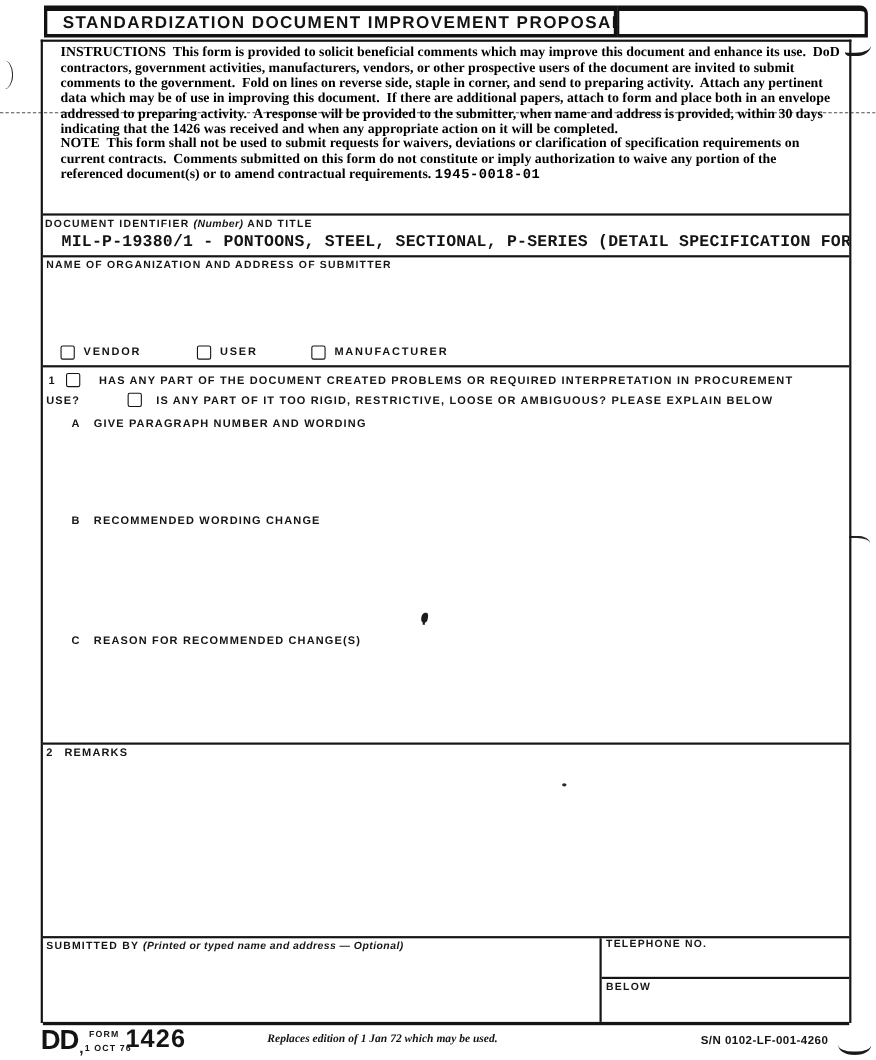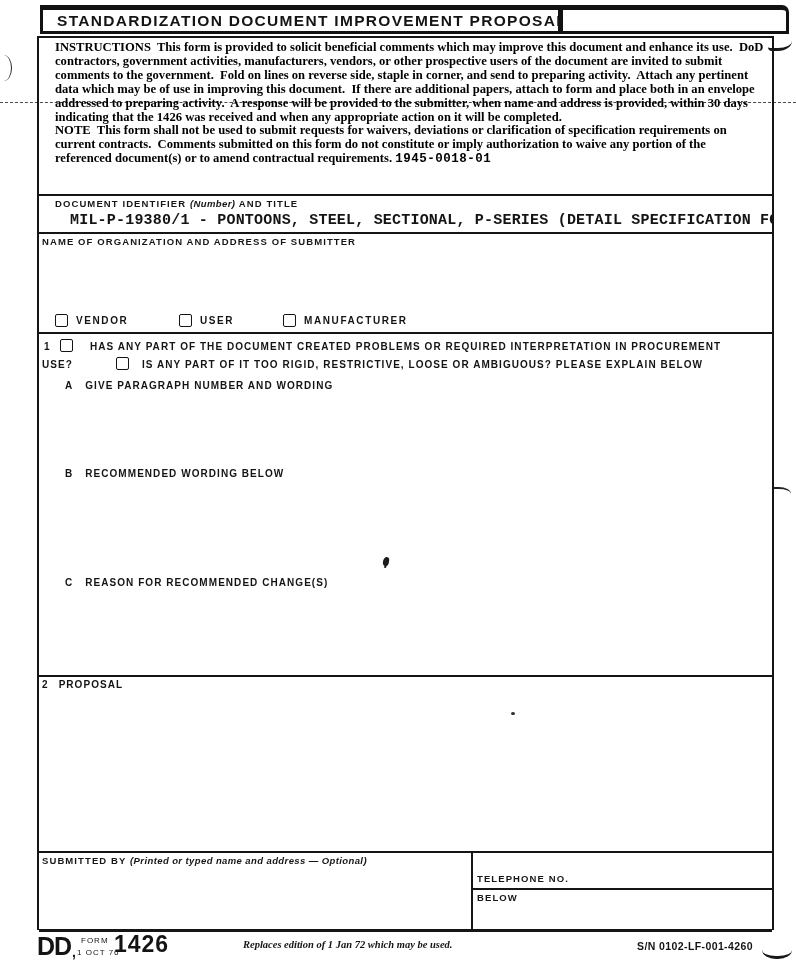--- a/index.html
+++ b/index.html
@@ -23,46 +23,46 @@
 
   .sec-instructions{height:158px;padding:3px 8px 0 16px;}
   .serif-b{font-family:"Liberation Serif",serif;font-weight:700;font-size:12.6px;
     line-height:13.9px;color:#000000;}
   .para{margin:0;white-space:pre-wrap;}
   .mono{font-family:"Liberation Mono","DejaVu Sans Mono",monospace;}
   .stamp{font-weight:700;font-size:12.5px;letter-spacing:.5px;}
 
   .lbl{font-size:9.5px;font-weight:700;letter-spacing:1.1px;color:#161616;white-space:nowrap;}
   .lbl i{font-weight:700;letter-spacing:.4px;}
-  .sec-docid{height:38px;padding:2px 0 0 16px;}
+  .sec-docid{height:38px;padding:2px 0 0 2px;}
   .docid-value{margin:3px 0 0 15px;font-weight:700;font-size:15px;letter-spacing:.2px;
     white-space:nowrap;overflow:hidden;}
 
   .sec-org{height:100px;padding:2px 0 0 3px;}
   .cb{display:inline-block;width:13px;height:13px;border:1.7px solid #141414;
     border-radius:2px;background:#fff;vertical-align:middle;box-sizing:border-box;}
   .cb-item{position:absolute;display:flex;align-items:center;gap:8px;}
   .cb-lbl{font-size:10px;font-weight:700;letter-spacing:1.6px;white-space:nowrap;}
 
   .sec-1{height:343px;}
   .q{font-size:10px;font-weight:700;letter-spacing:1.05px;white-space:nowrap;}
   .item-line{position:absolute;display:flex;gap:12px;}
 
   .sec-remarks{height:176px;padding:2px 0 0 3px;}
   .sec-remarks{border-top:0;}
 
   .sec-submitted{height:79px;border-bottom:3px solid #151515;display:flex;}
-  .sub-left{width:432px;box-sizing:border-box;padding:2px 0 0 3px;}
+  .sub-left{width:506px;box-sizing:border-box;padding:2px 0 0 3px;}
   .sub-right{flex:1;border-left:2px solid #151515;display:flex;flex-direction:column;}
-  .tel-cell{height:37px;box-sizing:border-box;border-bottom:2px solid #151515;padding:20px 0 0 4px;}
+  .tel-cell{height:37px;box-sizing:border-box;border-bottom:2px solid #151515;padding:0 0 0 4px;}
   .date-cell{flex:1;padding:2px 0 0 4px;}
 
   
   .dd{font-size:25px;font-weight:800;letter-spacing:-1px;line-height:1;}
-  .ff-small{font-size:8px;font-weight:400;letter-spacing:1px;line-height:1;}
+  .ff-small{font-size:8px;font-weight:700;letter-spacing:1px;line-height:1;}
   .form-num{font-size:23px;font-weight:800;letter-spacing:1px;line-height:1;}
   .replaces{font-family:"Liberation Serif",serif;font-size:10.5px;font-weight:700;}
   .sn{font-size:10.5px;font-weight:700;letter-spacing:.4px;}
   .comma{font-size:14px;font-weight:800;}
 
   
   .fold-line{left:0;top:102px;width:796px;height:0;border-top:1.6px dashed rgba(30,30,30,.8);}
   .curve-left{left:3px;top:55px;width:9px;height:26px;border-right:1.8px solid #222;
     border-top-right-radius:9px 14px;border-bottom-right-radius:9px 14px;}
   .curl-top-right{left:768px;top:40px;width:24px;height:11px;border-bottom:3.5px solid #191919;
@@ -132,35 +132,35 @@
       <span class="abs q" style="left:103px;top:25px;">IS ANY PART OF IT TOO RIGID, RESTRICTIVE, LOOSE OR AMBIGUOUS?  PLEASE EXPLAIN BELOW</span>
 
       <div class="item-line" style="left:26px;top:46px;">
         <span class="q">A</span>
         <span class="q">GIVE PARAGRAPH NUMBER AND WORDING</span>
       </div>
       <div class="abs" style="left:26px;top:60px;width:690px;height:70px;"></div>
 
       <div class="item-line" style="left:26px;top:134px;">
         <span class="q">B</span>
-        <span class="q">RECOMMENDED WORDING BELOW</span>
+        <span class="q">RECOMMENDED WORDING CHANGE</span>
       </div>
       <div class="abs" style="left:26px;top:148px;width:690px;height:90px;"></div>
 
       <div class="item-line" style="left:26px;top:243px;">
         <span class="q">C</span>
         <span class="q">REASON FOR RECOMMENDED CHANGE(S)</span>
       </div>
       <div class="abs" style="left:26px;top:257px;width:690px;height:80px;"></div>
     </div>
 
     <div class="sec sec-remarks">
       <div class="item-line" style="position:static;display:flex;gap:10px;">
         <span class="q">2</span>
-        <span class="q">PROPOSAL</span>
+        <span class="q">REMARKS</span>
       </div>
       <div class="abs" style="left:10px;top:20px;width:710px;height:145px;"></div>
     </div>
 
     <div class="sec sec-submitted">
       <div class="sub-left">
         <div class="lbl"><span>SUBMITTED BY </span><i>(Printed or typed name and address — Optional)</i></div>
         <div class="abs" style="left:10px;top:18px;width:480px;height:52px;"></div>
       </div>
       <div class="sub-right">

